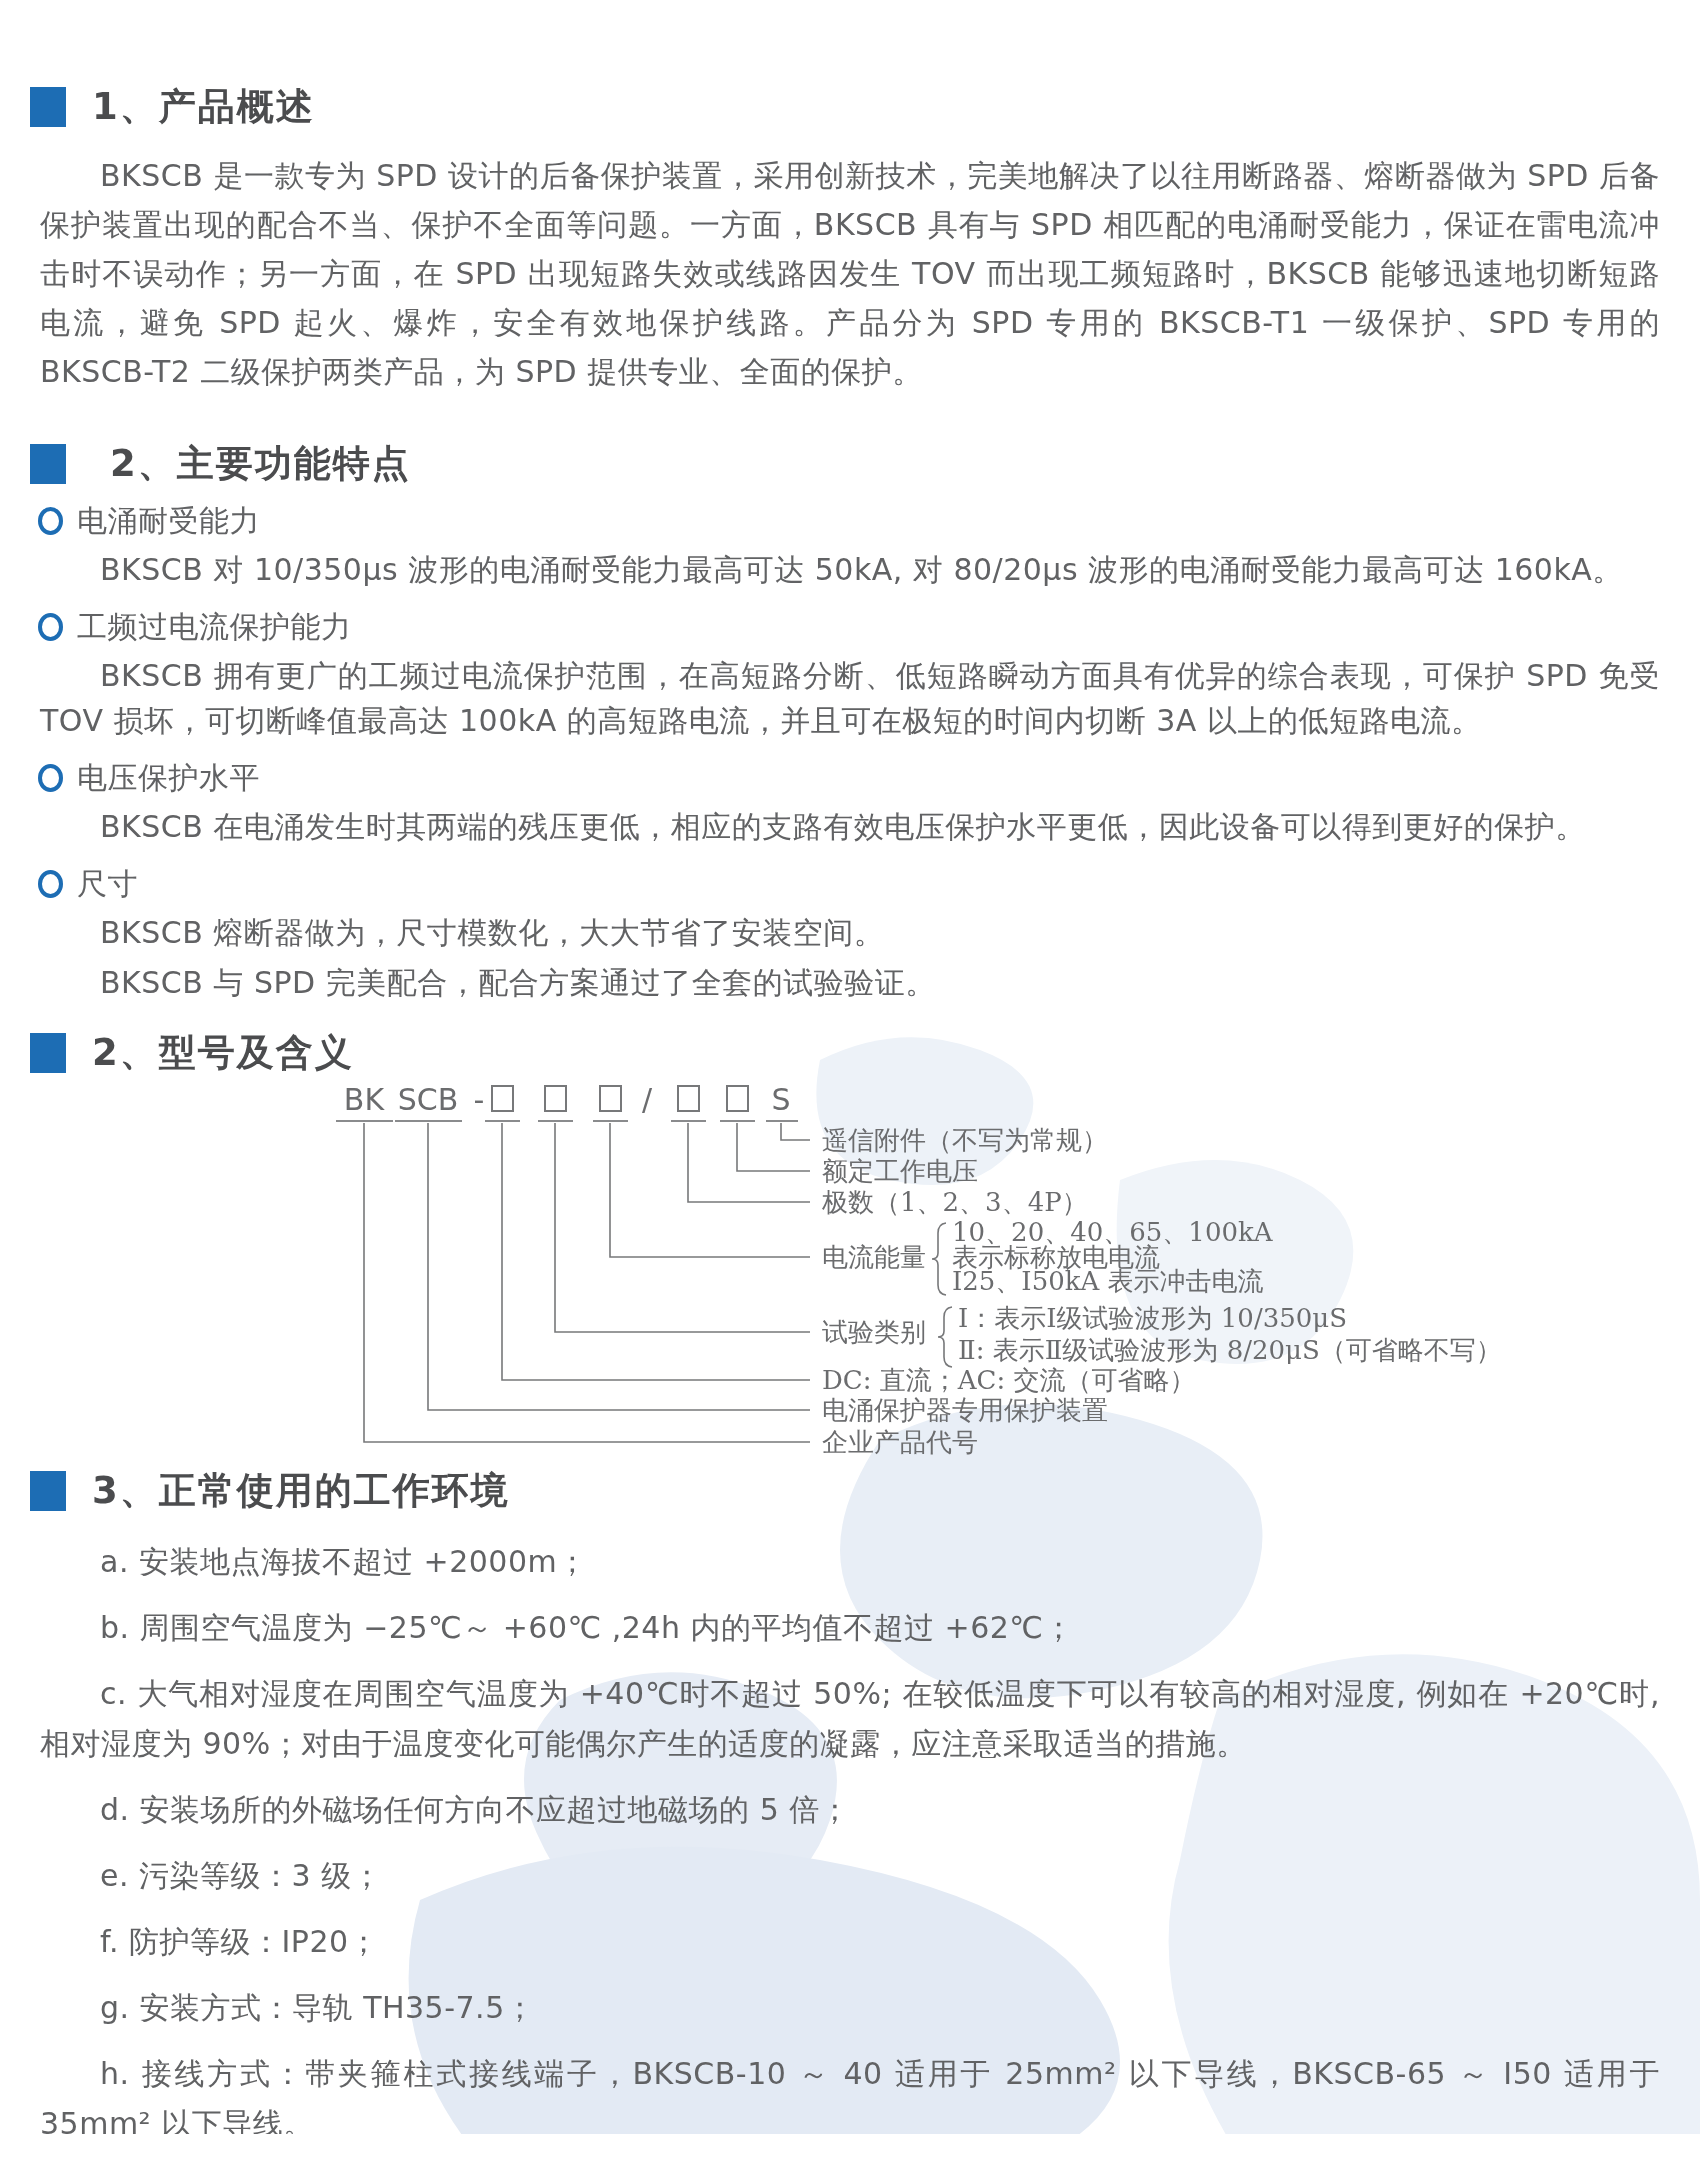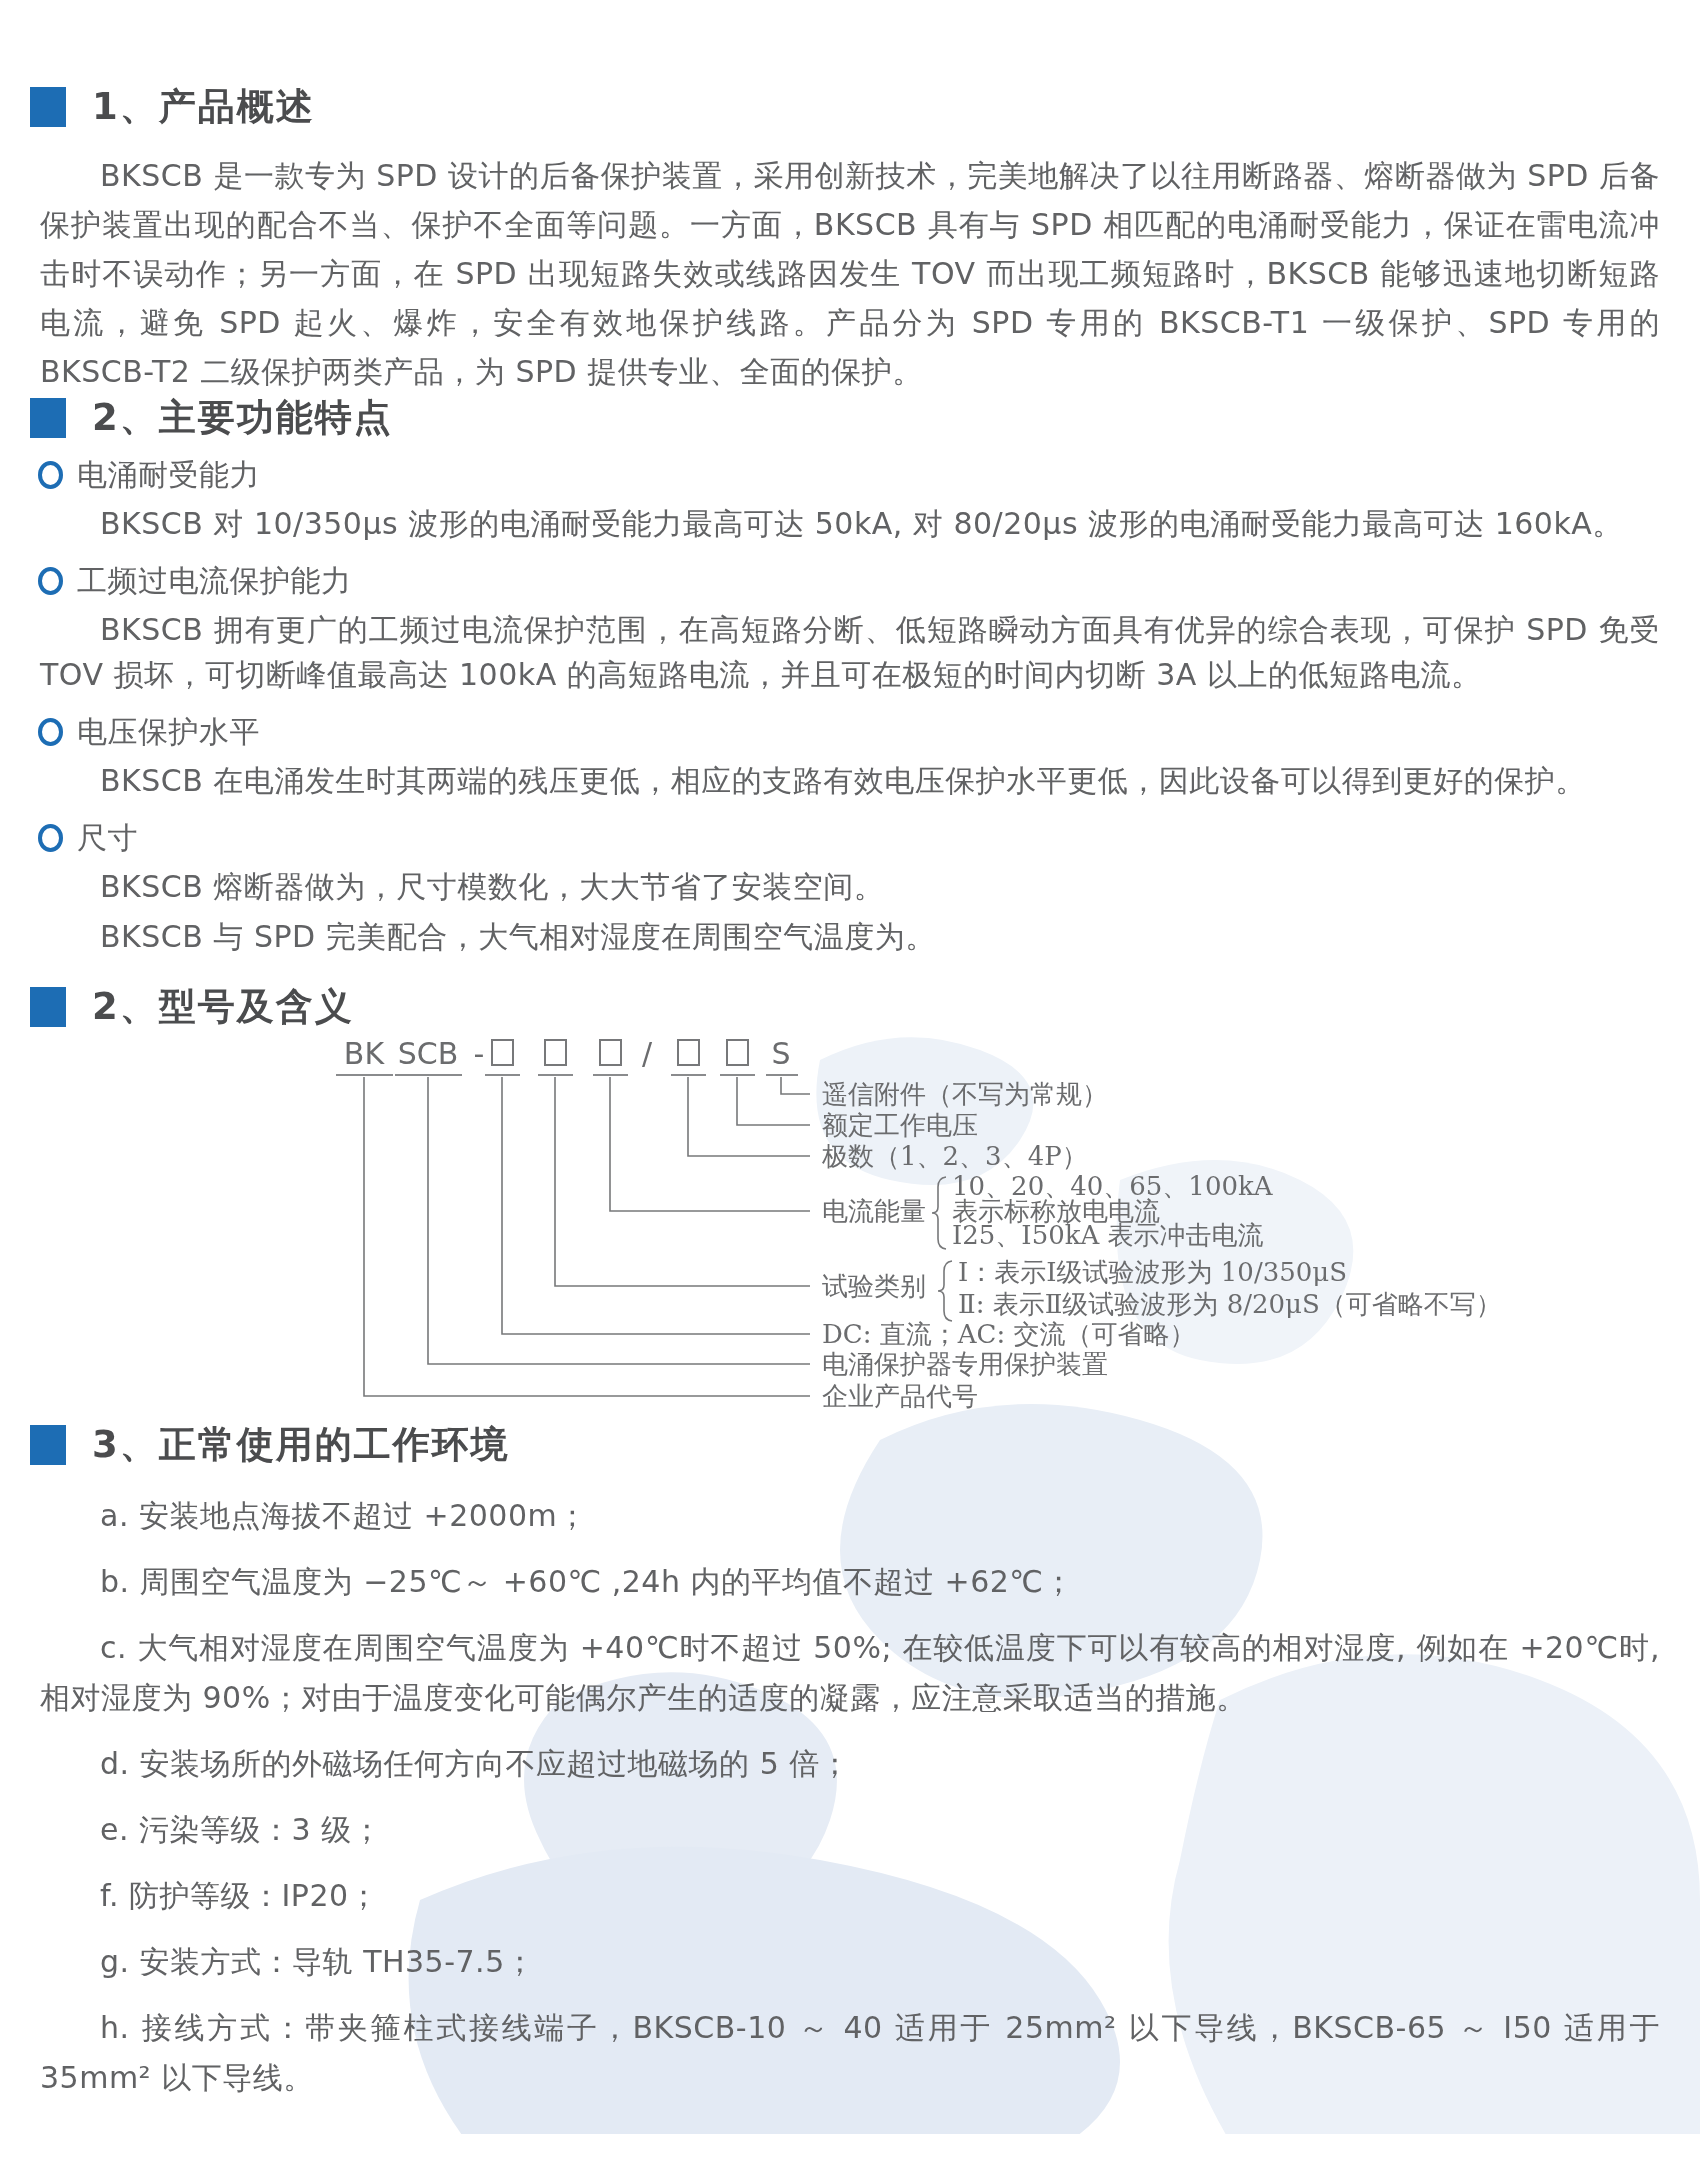--- a/index.html
+++ b/index.html
@@ -14,21 +14,21 @@
   .watermark{position:absolute;left:0;top:0;z-index:0;}
   .content{position:relative;z-index:1;}
 
   .sec-head{display:flex;align-items:center;margin-left:30px;}
   .sec-head .sq{width:36px;height:40px;background:#1d6db4;flex:0 0 auto;}
   .sec-head .sec-title{
     margin-left:26px;font-size:37px;font-weight:bold;color:#4b4c4e;
     letter-spacing:2px;line-height:44px;
   }
   .mt-first{margin-top:85px;}
-  .mt-sec2{}
+  .mt-sec2{margin-top:46px;gap:18px;}
   .mt-sec3{margin-top:26px;}
   .mt-sec4{margin-top:16px;align-items:center;}
 
   .para{
     margin:22px 40px 0 40px;
     font-size:30px;line-height:49px;color:#616264;
     text-align:justify;text-indent:60px;letter-spacing:0.5px;
   }
   .feat-row{
     display:flex;align-items:center;margin:14px 0 0 38px;height:42px;
@@ -105,21 +105,21 @@
 
     <div>
       <div class="feat-row">
         <span class="ring"></span>
         <span class="feat-title">尺寸</span>
       </div>
       <p class="para feat-desc">BKSCB 熔断器做为，尺寸模数化，大大节省了安装空间。</p>
     </div>
 
     <div>
-      <p class="para feat-desc">BKSCB 与 SPD 完美配合，大气相对湿度在周围空气温度为。</p>
+      <p class="para feat-desc">BKSCB 与 SPD 完美配合，配合方案通过了全套的试验验证。</p>
     </div>
 
     <div class="sec-head mt-sec3">
       <span class="sq"></span>
       <span class="sec-title">2、型号及含义</span>
     </div>
 
     <div class="diagram">
       <svg class="model-svg" width="1360" height="370" viewBox="0 0 1360 370">
 

